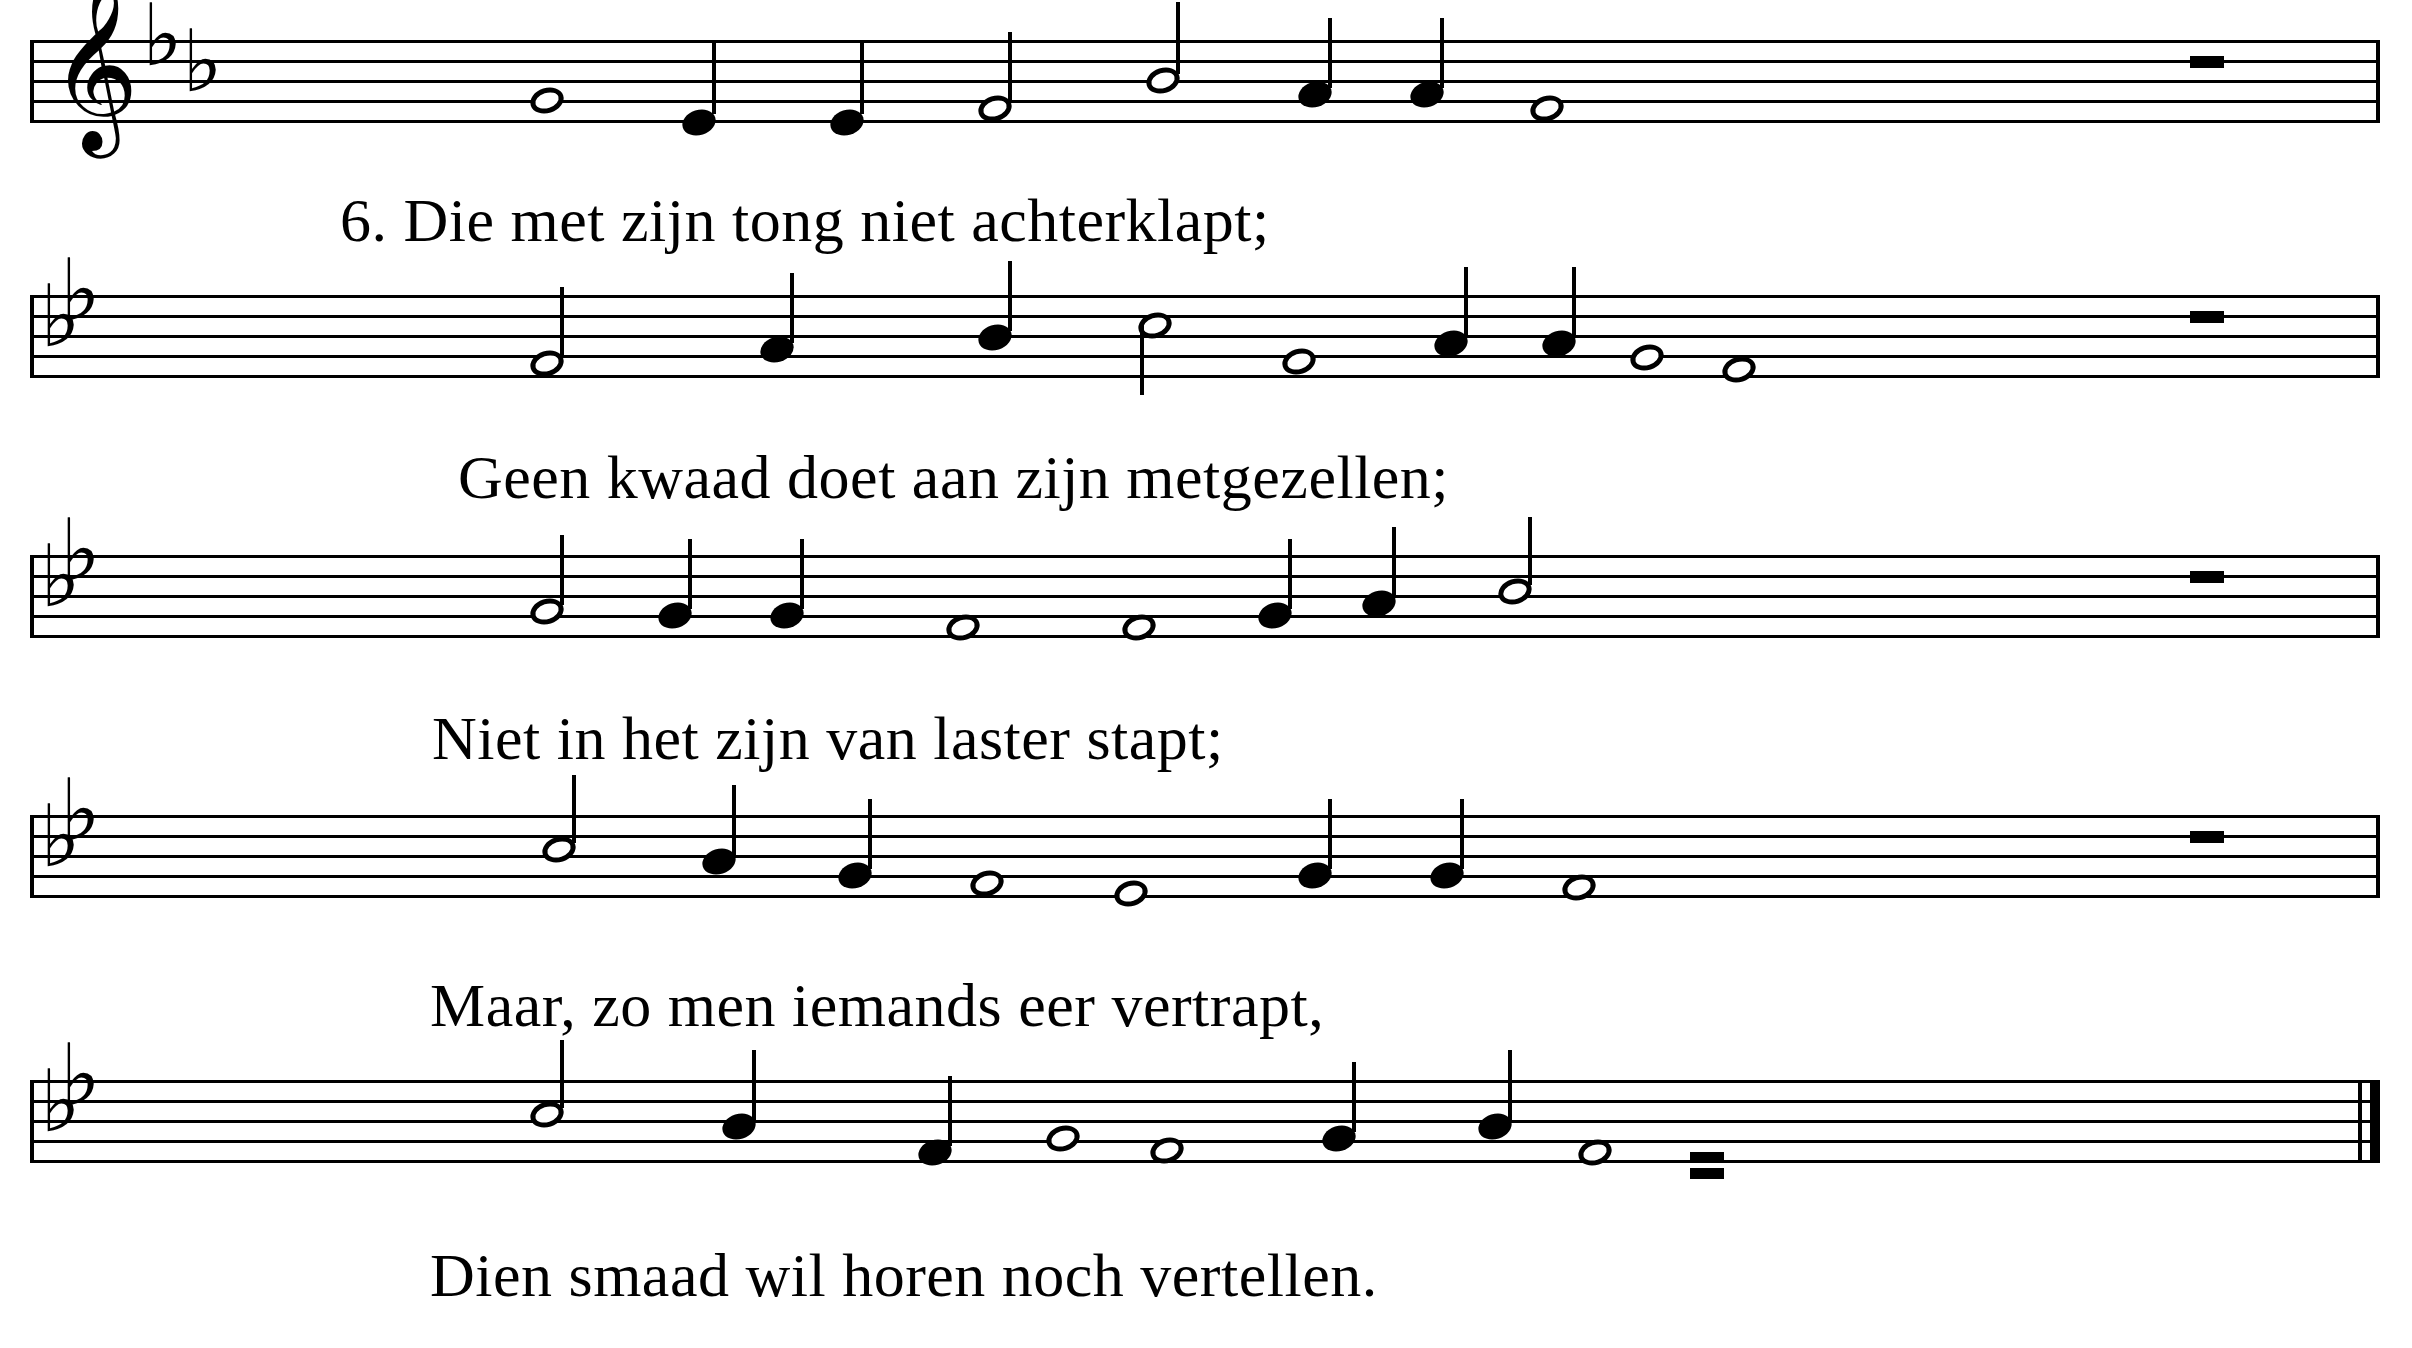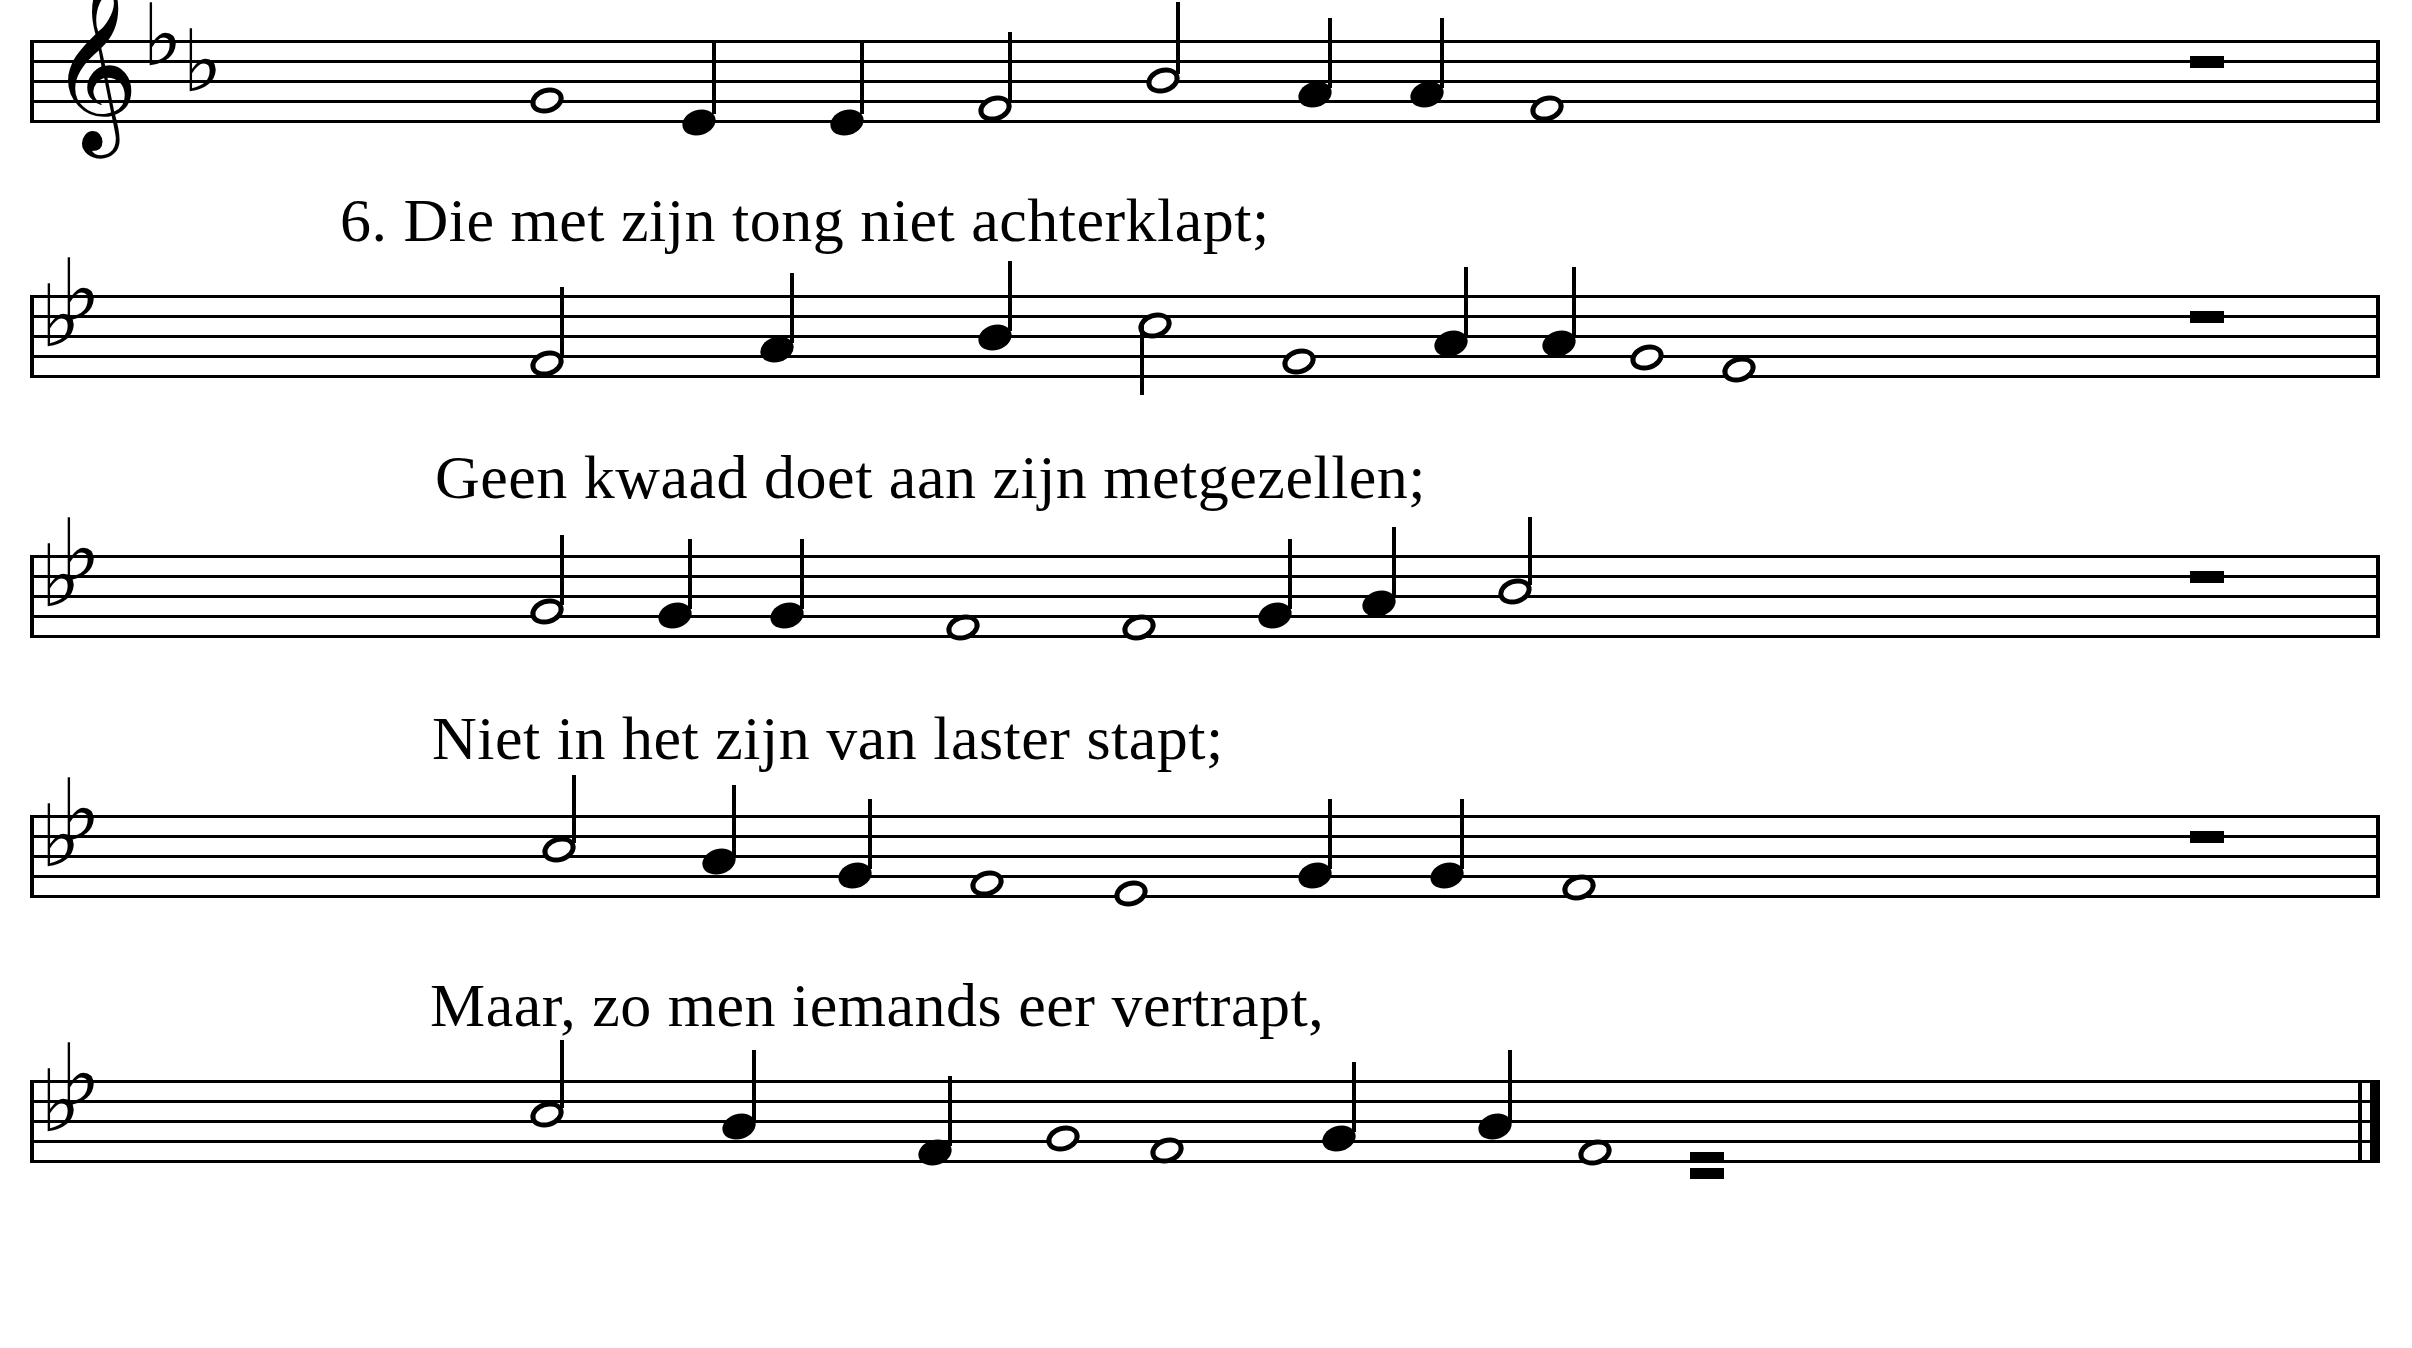--- a/index.html
+++ b/index.html
@@ -188,21 +188,21 @@
       <span class="note filled" style="left:1404px; top:76px;"></span>
       <span class="stem" style="left:1434px; top:12px; height:70px;"></span>
       <span class="note filled" style="left:1512px; top:76px;"></span>
       <span class="stem" style="left:1542px; top:12px; height:70px;"></span>
       <span class="note open" style="left:1600px; top:90px;"></span>
       <span class="note open" style="left:1692px; top:102px;"></span>
 
       <span class="rest" style="left:2160px; top:56px;"></span>
     </div>
   </div>
-  <div class="lyric" style="left:435px; top:442px;">Geen kwaad doet aan zijn metgezellen;</div>
+  <div class="lyric" style="left:458px; top:442px;">Geen kwaad doet aan zijn metgezellen;</div>
 
   <div class="system" style="top:515px;">
     <div class="staff">
       <div class="staff-lines">
         <i></i>
           <i></i>
           <i></i>
           <i></i>
           <i></i>
       </div>
@@ -293,14 +293,15 @@
       <span class="note filled" style="left:1292px; top:86px;"></span>
       <span class="stem" style="left:1322px; top:22px; height:70px;"></span>
       <span class="note filled" style="left:1448px; top:74px;"></span>
       <span class="stem" style="left:1478px; top:10px; height:70px;"></span>
       <span class="note open" style="left:1548px; top:100px;"></span>
 
       <span class="rest half" style="left:1660px; top:112px;"></span>
       <span class="rest half" style="left:1660px; top:128px;"></span>
     </div>
   </div>
+  <div class="lyric" style="left:430px; top:1240px;">Dien smaad wil horen noch vertellen.</div>
 
 </div>
 
 </body></html>

